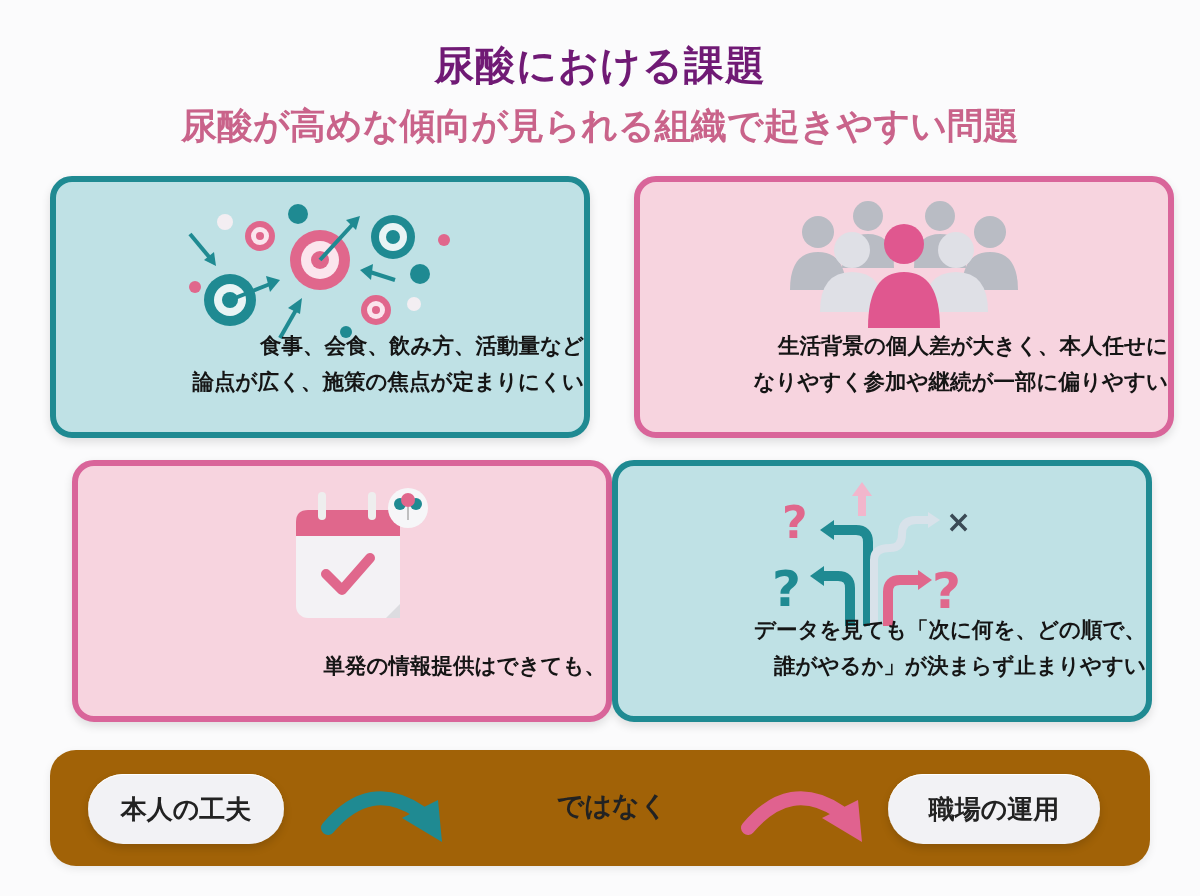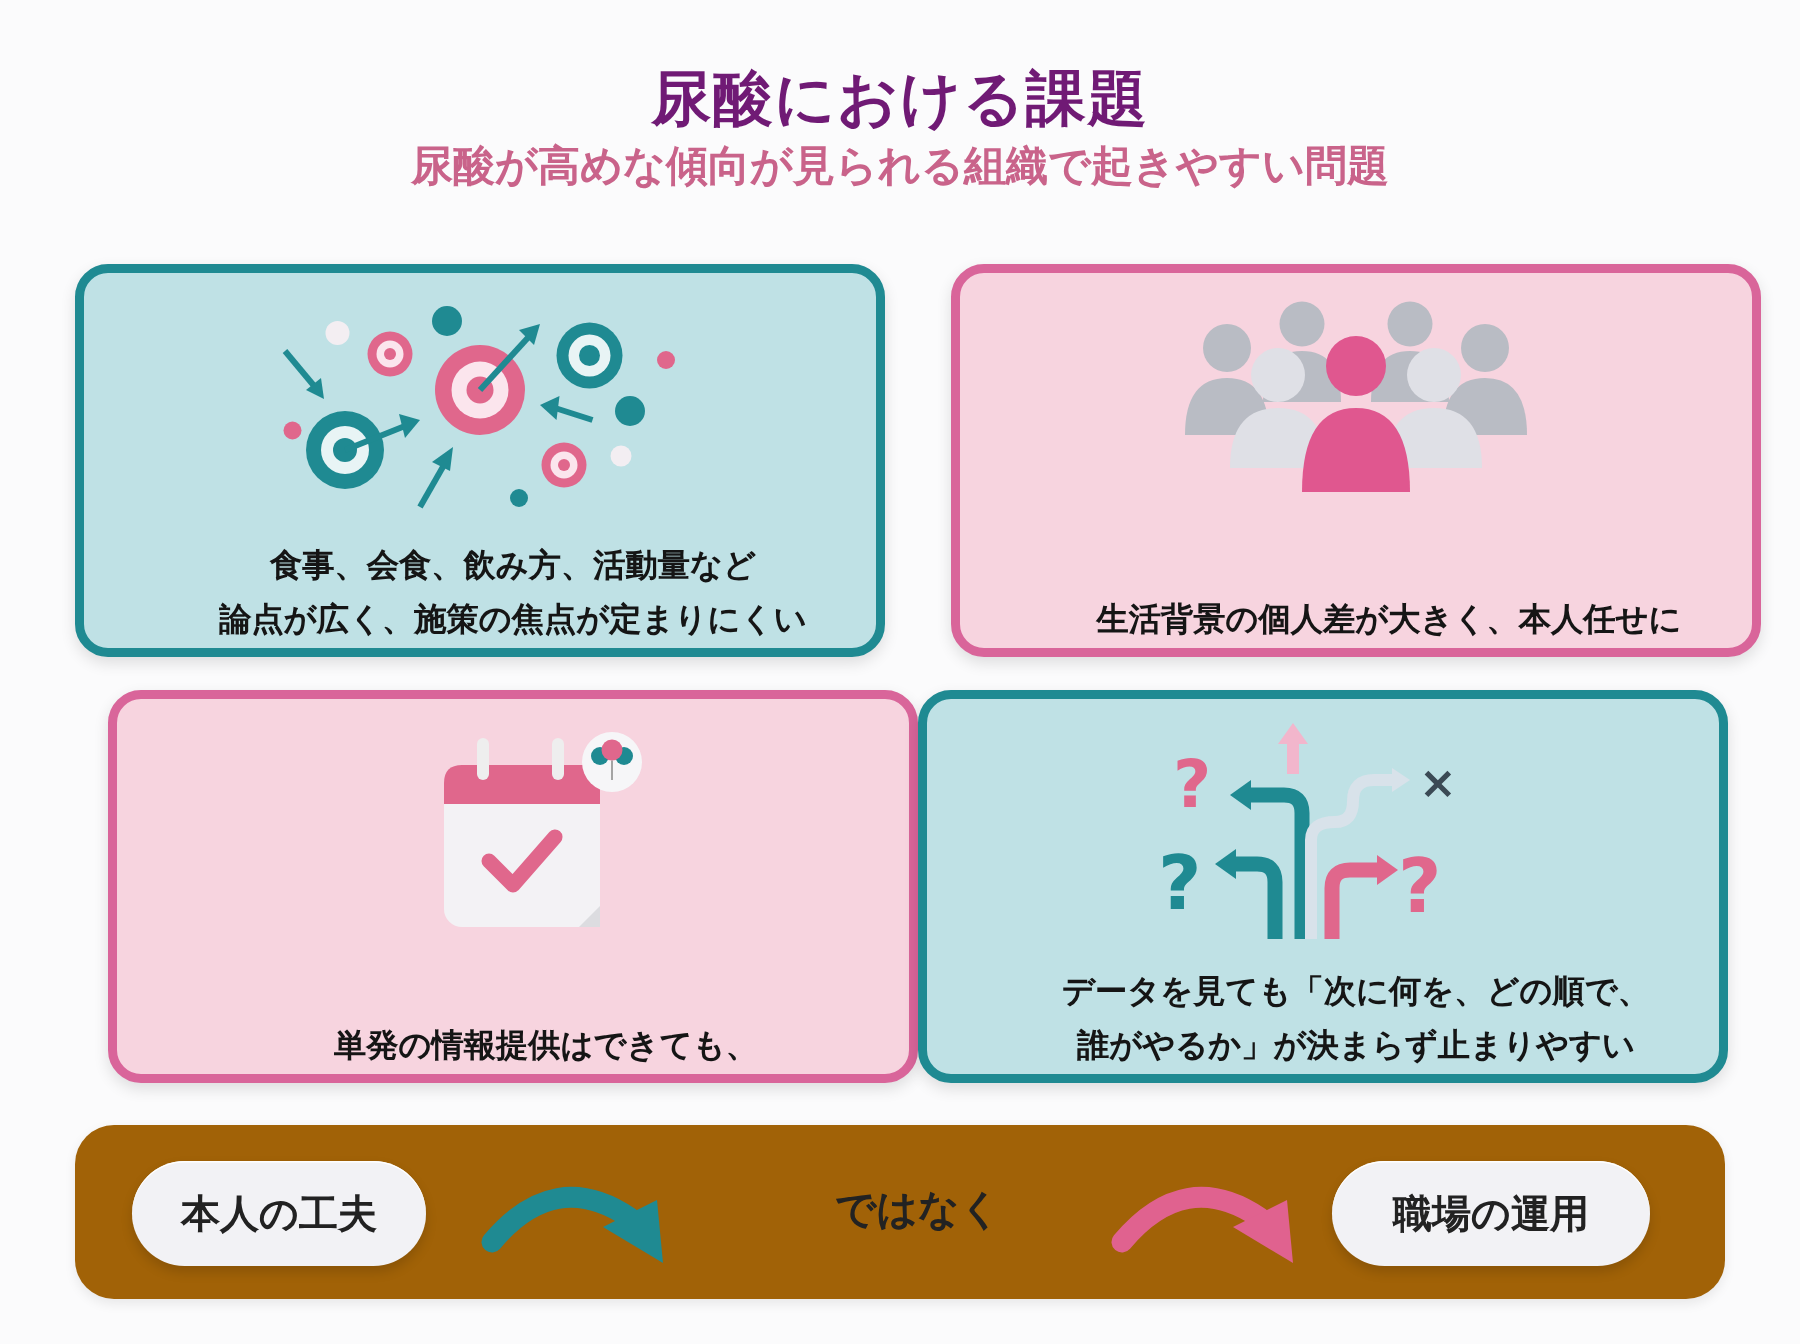--- a/index.html
+++ b/index.html
@@ -1,25 +1,25 @@
 <!DOCTYPE html>
 <html><head>
 <meta charset="utf-8">
 <style>
   * { box-sizing: border-box; margin: 0; padding: 0; }
   html, body { width: 1200px; height: 896px; background: #fbfbfc; overflow: hidden; }
   body { font-family: "DejaVu Sans", "Liberation Sans", sans-serif; position: relative; color: #1e1e1e; }
   .title { position: absolute; top: 38px; left: 0; width: 1200px; text-align: center; font-size: 40px; font-weight: bold; color: #701a75; letter-spacing: 1px; }
-  .subtitle { position: absolute; top: 92px; left: 0; width: 1200px; text-align: center; font-size: 28px; font-weight: bold; color: #c9638a; letter-spacing: 0px; }
+  .subtitle { position: absolute; top: 102px; left: 0; width: 1200px; text-align: center; font-size: 36px; font-weight: bold; color: #c9638a; letter-spacing: 0px; }
   .card { position: absolute; width: 540px; height: 262px; border-radius: 22px; border-width: 6px; border-style: solid; box-shadow: 0 4px 10px rgba(0,0,0,0.12); }
   .card.teal { background: #bfe1e5; border-color: #1f8a92; }
   .card.pink { background: #f7d4df; border-color: #d9659a; margin-left: 22px; }
   .card .icon-area { position: absolute; left: 0; top: 10px; width: 100%; height: 160px; }
   .card .icon-area svg { display: block; margin: 0 auto; }
-  .card .text { position: absolute; left: 0; width: 100%; bottom: 0; text-align: center; font-size: 21.5px; font-weight: bold; line-height: 36px; color: #151515; padding-left: 44px; }
+  .card .text { position: absolute; left: 0; width: 100%; bottom: 32px; text-align: right; font-size: 21.5px; font-weight: bold; line-height: 36px; color: #151515; padding-left: 44px; }
   #c1 { left: 50px; top: 176px; }
   #c2 { left: 612px; top: 176px; }
   #c3 { left: 50px; top: 460px; }
   #c4 { left: 612px; top: 460px; }
   .bottom-bar { position: absolute; left: 50px; top: 750px; width: 1100px; height: 116px; background: #a16207; border-radius: 26px; box-shadow: 0 3px 8px rgba(0,0,0,0.08); }
   .pill { position: absolute; top: 24px; height: 70px; border-radius: 35px; background: #f2f2f5; box-shadow: 0 4px 8px rgba(0,0,0,0.15), inset 0 1px 0 #ffffff; font-size: 26px; font-weight: bold; color: #222; display: flex; align-items: center; justify-content: center; }
   .pill.left { left: 38px; width: 196px; }
   .pill.right { left: 838px; width: 212px; }
   .middle-text { position: absolute; left: 472px; top: 38px; width: 180px; text-align: center; font-size: 27px; font-weight: bold; color: #222; }
   .arrow { position: absolute; top: 20px; }
@@ -95,20 +95,21 @@
           <path d="M140 120 Q140 80 172 80 Q204 80 204 120 Z"></path>
       </g>
       <g fill="#e0578f">
         <circle cx="120" cy="52" r="20"></circle>
           <path d="M84 136 Q84 80 120 80 Q156 80 156 136 Z"></path>
       </g>
     </svg>
   </div>
   <div class="text">
     <div>生活背景の個人差が大きく、本人任せに</div>
+    <div>なりやすく参加や継続が一部に偏りやすい</div>
   </div>
 </div>
 
 <div id="c3" class="card pink">
   <div class="icon-area">
     <svg width="200" height="160" viewBox="0 0 200 160">
       <rect x="54" y="34" width="104" height="108" rx="12" fill="#f3f2f5"></rect>
       <path d="M54 46 Q54 34 66 34 L146 34 Q158 34 158 46 L158 60 L54 60 Z" fill="#e0678c"></path>
       <rect x="76" y="16" width="8" height="28" rx="4" fill="#eee"></rect>
       <rect x="126" y="16" width="8" height="28" rx="4" fill="#eee"></rect>

